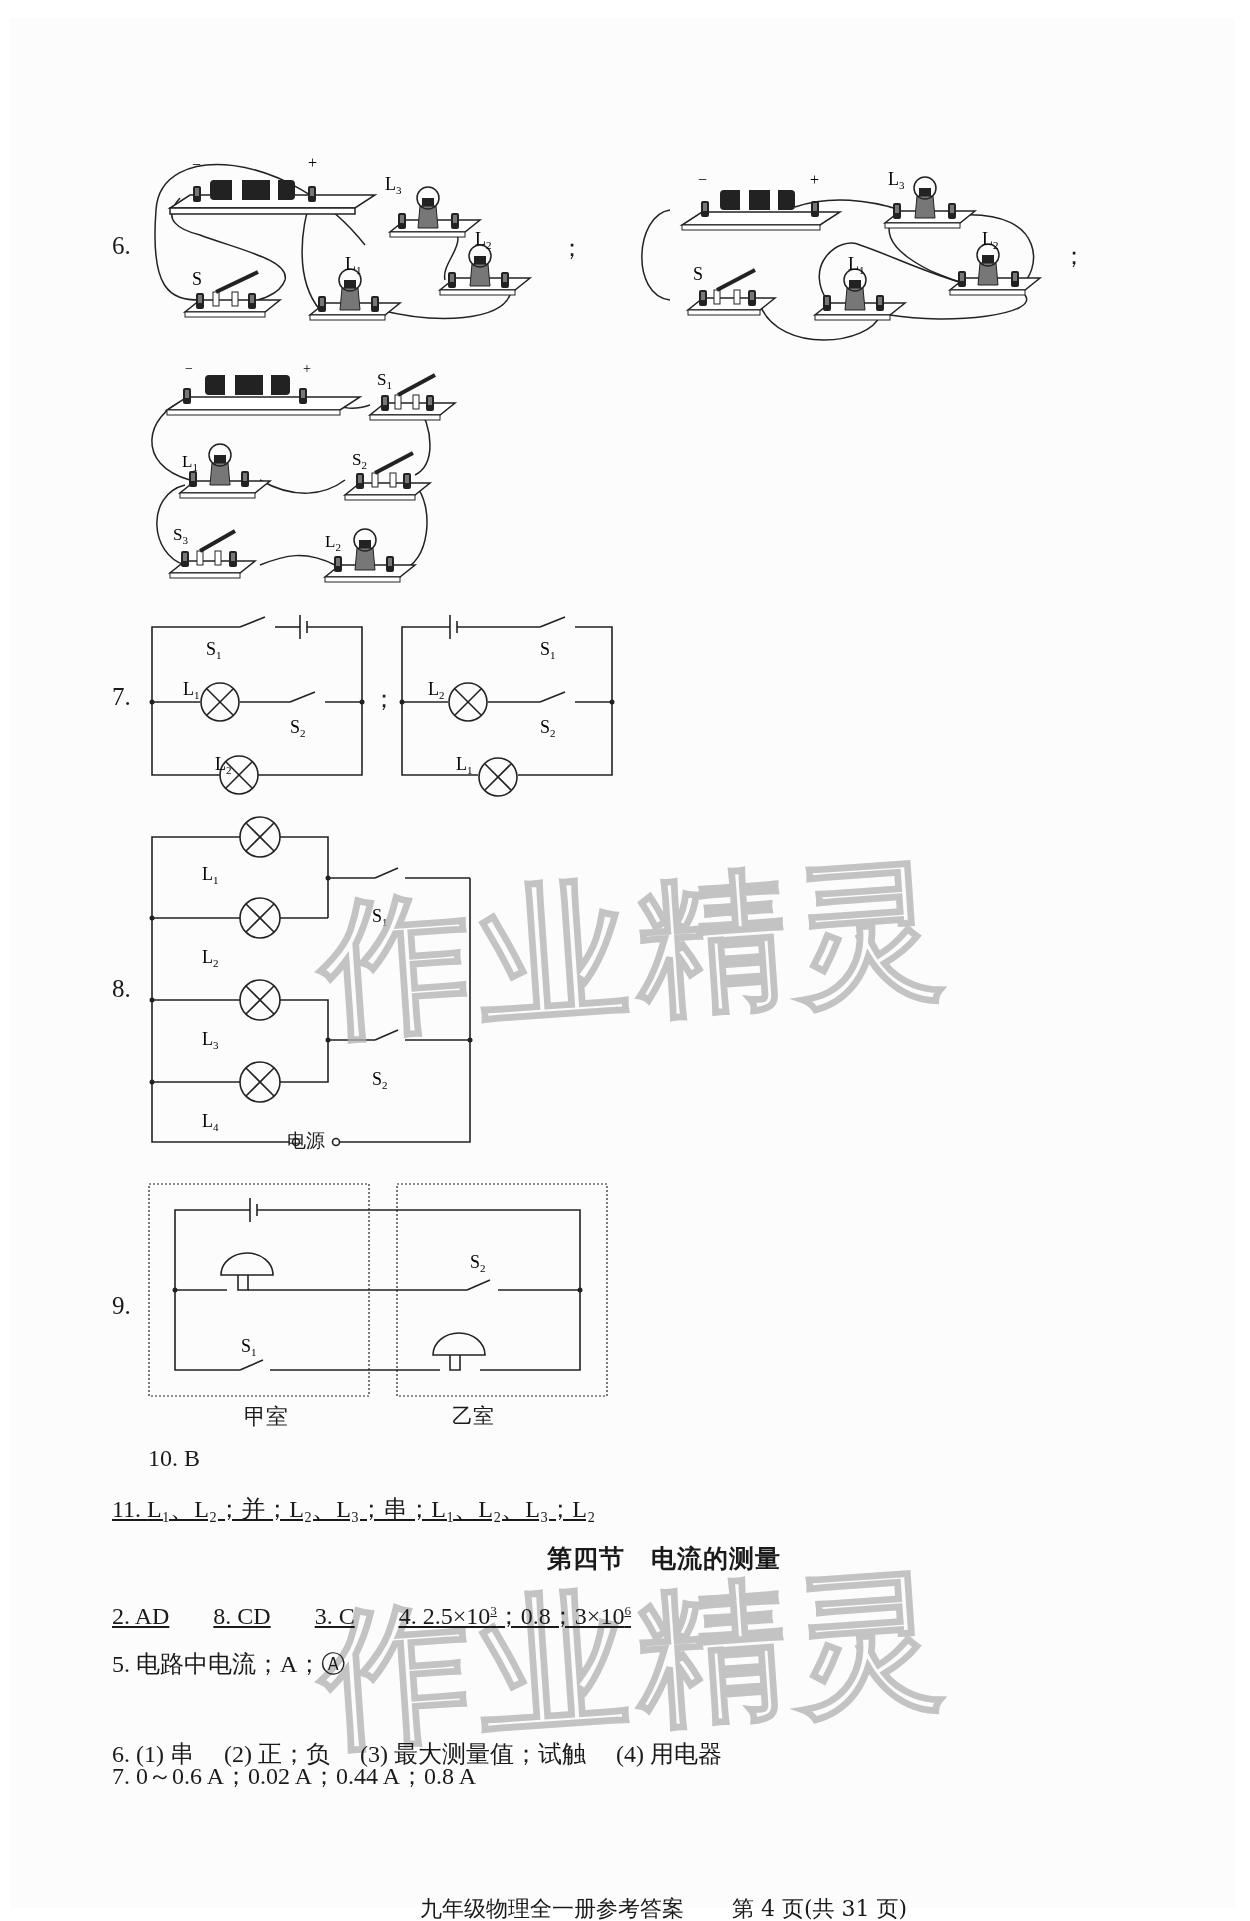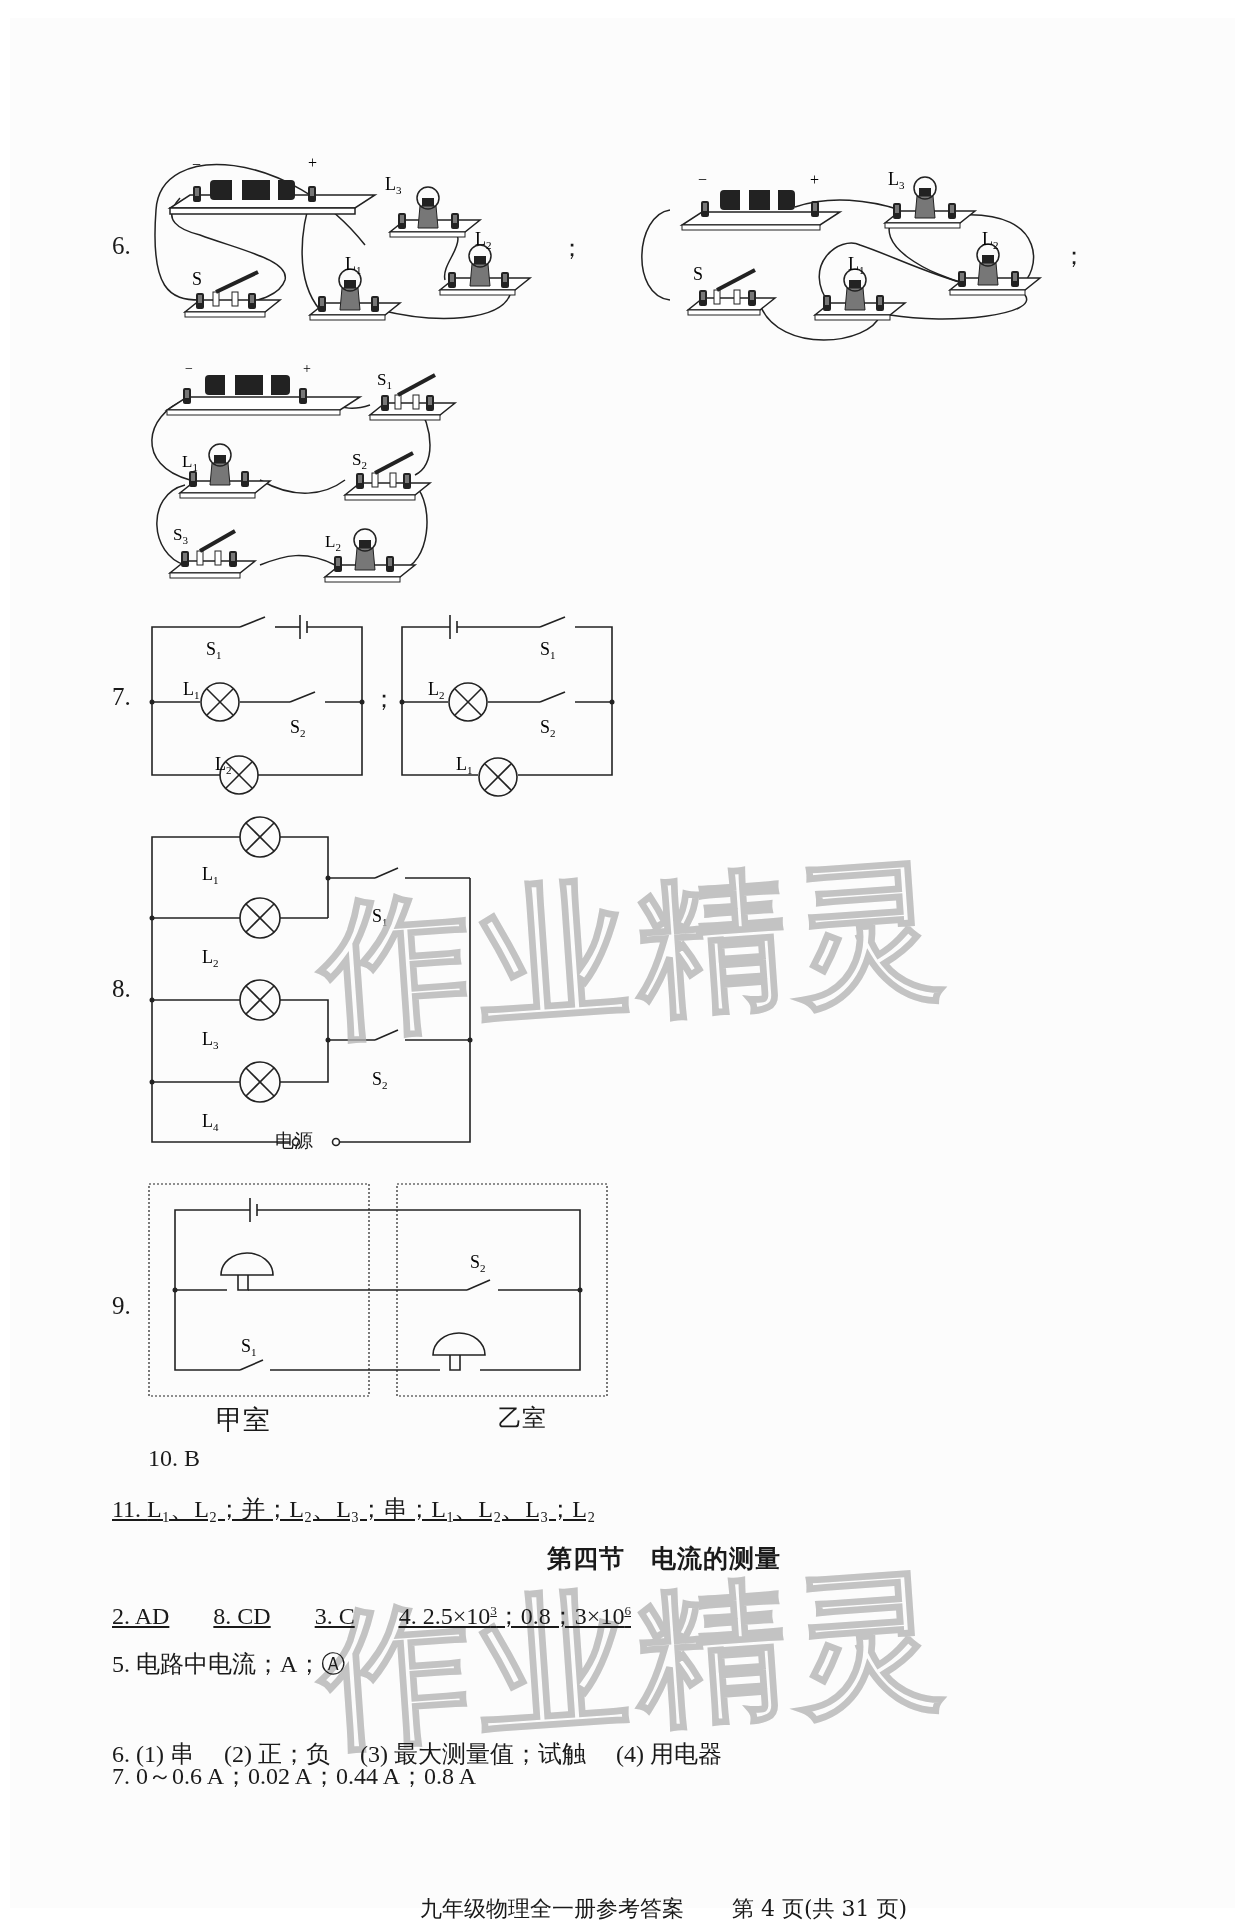--- a/index.html
+++ b/index.html
@@ -297,21 +297,21 @@
       <circle cx="188" cy="220" r="2.5"></circle>
       <circle cx="330" cy="220" r="2.5"></circle>
     </g>
   <text x="62" y="60" font-size="18">L<tspan font-size="11" dy="4">1</tspan></text>
   <text x="62" y="143" font-size="18">L<tspan font-size="11" dy="4">2</tspan></text>
   <text x="62" y="225" font-size="18">L<tspan font-size="11" dy="4">3</tspan></text>
   <text x="62" y="307" font-size="18">L<tspan font-size="11" dy="4">4</tspan></text>
   <text x="232" y="102" font-size="18">S<tspan font-size="11" dy="4">1</tspan></text>
   <text x="232" y="265" font-size="18">S<tspan font-size="11" dy="4">2</tspan></text>
 </svg>
-<div class="abs" style="left:275px;top:1128px;font-size:19px;font-family:Liberation Mono, monospace;">电源</div>
+<div class="abs" style="left:287px;top:1128px;font-size:19px;font-family:Liberation Mono, monospace;">电源</div>
 
 <div class="watermark" style="left:320px;top:850px;">作业精灵</div>
 
 <div class="qnum" style="left:112px;top:1292px;">9.</div>
 <svg style="left:145px;top:1180px;" width="470" height="220" viewBox="0 0 470 220">
   <g stroke="#222" stroke-width="1.2" fill="none" stroke-dasharray="2,2">
     <rect x="4" y="4" width="220" height="212"></rect>
     <rect x="252" y="4" width="210" height="212"></rect>
   </g>
   <g stroke="#222" stroke-width="1.6" fill="none">
@@ -330,22 +330,22 @@
     <path d="M 288,175 A 26,22 0 0 1 340,175 Z"></path>
       <polyline points="305,175 305,190 315,190 315,175"></polyline>
   </g>
   <g fill="#222">
       <circle cx="30" cy="110" r="2.5"></circle>
       <circle cx="435" cy="110" r="2.5"></circle>
     </g>
   <text x="325" y="88" font-size="18">S<tspan font-size="11" dy="4">2</tspan></text>
   <text x="96" y="172" font-size="18">S<tspan font-size="11" dy="4">1</tspan></text>
 </svg>
-<div class="abs" style="left:216px;top:1402px;font-size:27px;font-family:'DejaVu Sans',sans-serif;">甲室</div>
-<div class="abs" style="left:452px;top:1402px;font-size:24px;font-family:Liberation Sans, sans-serif;margin-left:46px;">乙室</div>
+<div class="abs" style="left:244px;top:1402px;font-size:22px;font-family:'DejaVu Sans',sans-serif;">甲室</div>
+<div class="abs" style="left:452px;top:1402px;font-size:21px;font-family:Liberation Sans, sans-serif;">乙室</div>
 
 <div class="line" style="top:1445px;margin-left:36px;">10. B</div>
 <div class="line" style="top:1493px;">
   <span>11. </span><span>L₁、L₂；并；L₂、L₃；串；L₁、L₂、L₃；L₂</span>
 </div>
 
 <div class="heading">第四节　电流的测量</div>
 
 <div class="watermark" style="left:320px;top:1560px;">作业精灵</div>
 

